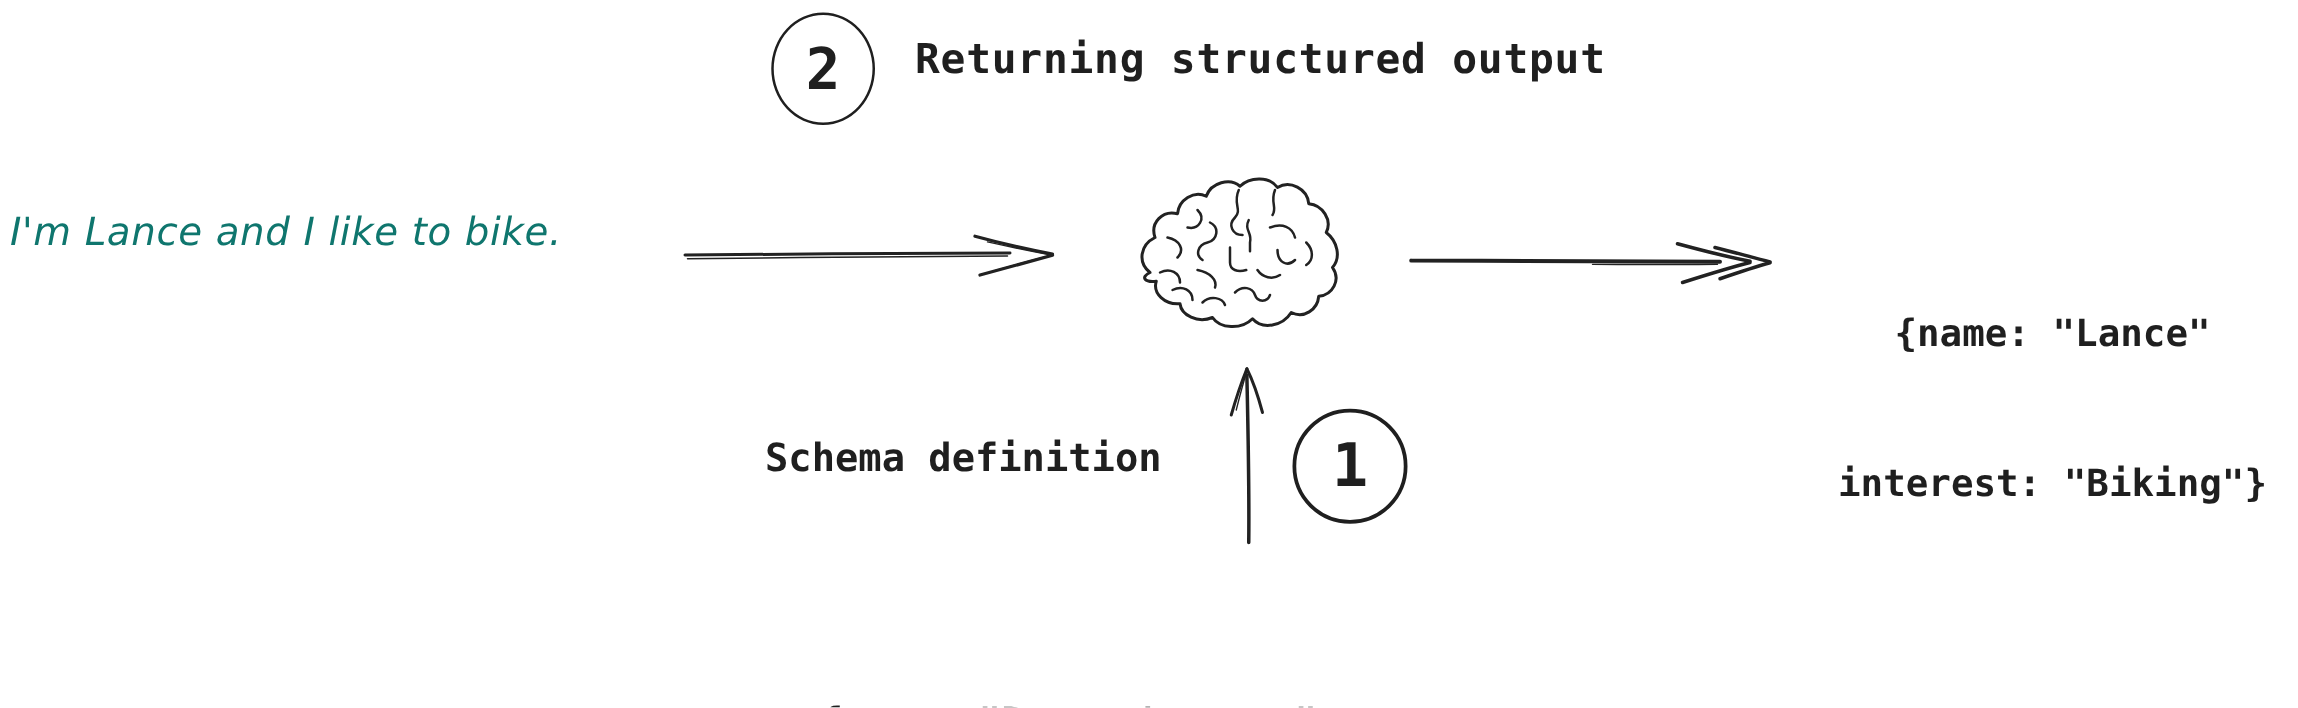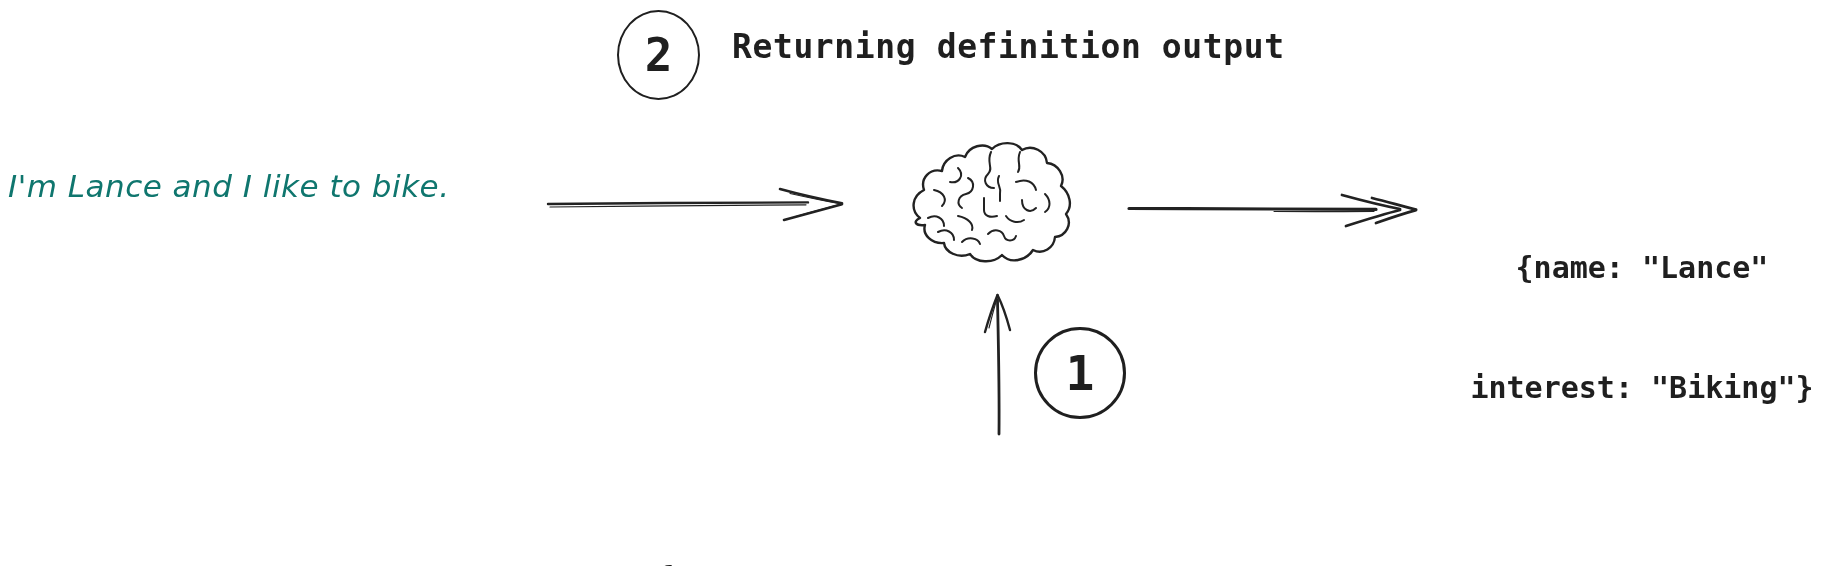--- a/index.html
+++ b/index.html
@@ -65,21 +65,21 @@
   .sketch { stroke: #222222; fill: none; stroke-linecap: round; stroke-linejoin: round; }
 </style>
 </head>
 <body>
 
 <div class="canvas">
 
   <div class="abs badge badge-2">
     <span>2</span>
   </div>
-  <div class="abs mono-label title">Returning definition output</div>
+  <div class="abs mono-label title">Returning structured output</div>
 
   <div class="abs handwriting">I'm Lance and I like to bike.</div>
 
   <svg class="abs" style="left:540px; top:186px;" width="312" height="38" viewBox="0 0 312 38">
     <path class="sketch" d="M 8,18 C 90,17.2 190,16.6 268,16.4" stroke-width="2.4"></path>
     <path class="sketch" d="M 10,21 C 95,20 195,19.2 266,18.8" stroke-width="1.2"></path>
     <path class="sketch" d="M 240,3 C 262,9 284,13.8 302,17.3" stroke-width="2.6"></path>
     <path class="sketch" d="M 244,34 C 266,28 286,22.5 302,18.2" stroke-width="2.6"></path>
     <path class="sketch" d="M 250,7.5 C 268,11.5 286,15.2 300,17.8" stroke-width="1.1"></path>
     <path class="sketch" d="M 256,30.5 C 272,26 288,21.5 300,18.6" stroke-width="1.1"></path>
@@ -128,20 +128,21 @@
     <path class="sketch" d="M 222,36 C 244,29 260,24 276,20" stroke-width="2.8"></path>
     <path class="sketch" d="M 248,8 C 264,12 278,16 292,19.5" stroke-width="2.8"></path>
     <path class="sketch" d="M 252,33 C 268,27.5 280,23.5 292,20.2" stroke-width="2.8"></path>
   </svg>
 
   <div class="abs code-block output-block">
     <div>{name: "Lance"</div>
     <div>interest: "Biking"}</div>
   </div>
 
+  <div class="abs mono-label schema-label">Schema definition</div>
 
   <svg class="abs" style="left:981px; top:288px;" width="36" height="150" viewBox="0 0 36 150">
     <path class="sketch" d="M 18,146 C 18.5,100 17.5,60 16.5,12" stroke-width="2.8"></path>
     <path class="sketch" d="M 4,44 C 8,30 12.5,17 16.5,7" stroke-width="2.4"></path>
     <path class="sketch" d="M 8,40 C 11,28 14,17 16.5,9" stroke-width="1.1"></path>
     <path class="sketch" d="M 29,42 C 25,27 20.5,15 16.5,7" stroke-width="2.4"></path>
   </svg>
 
   <div class="abs badge badge-1">
     <span>1</span>

